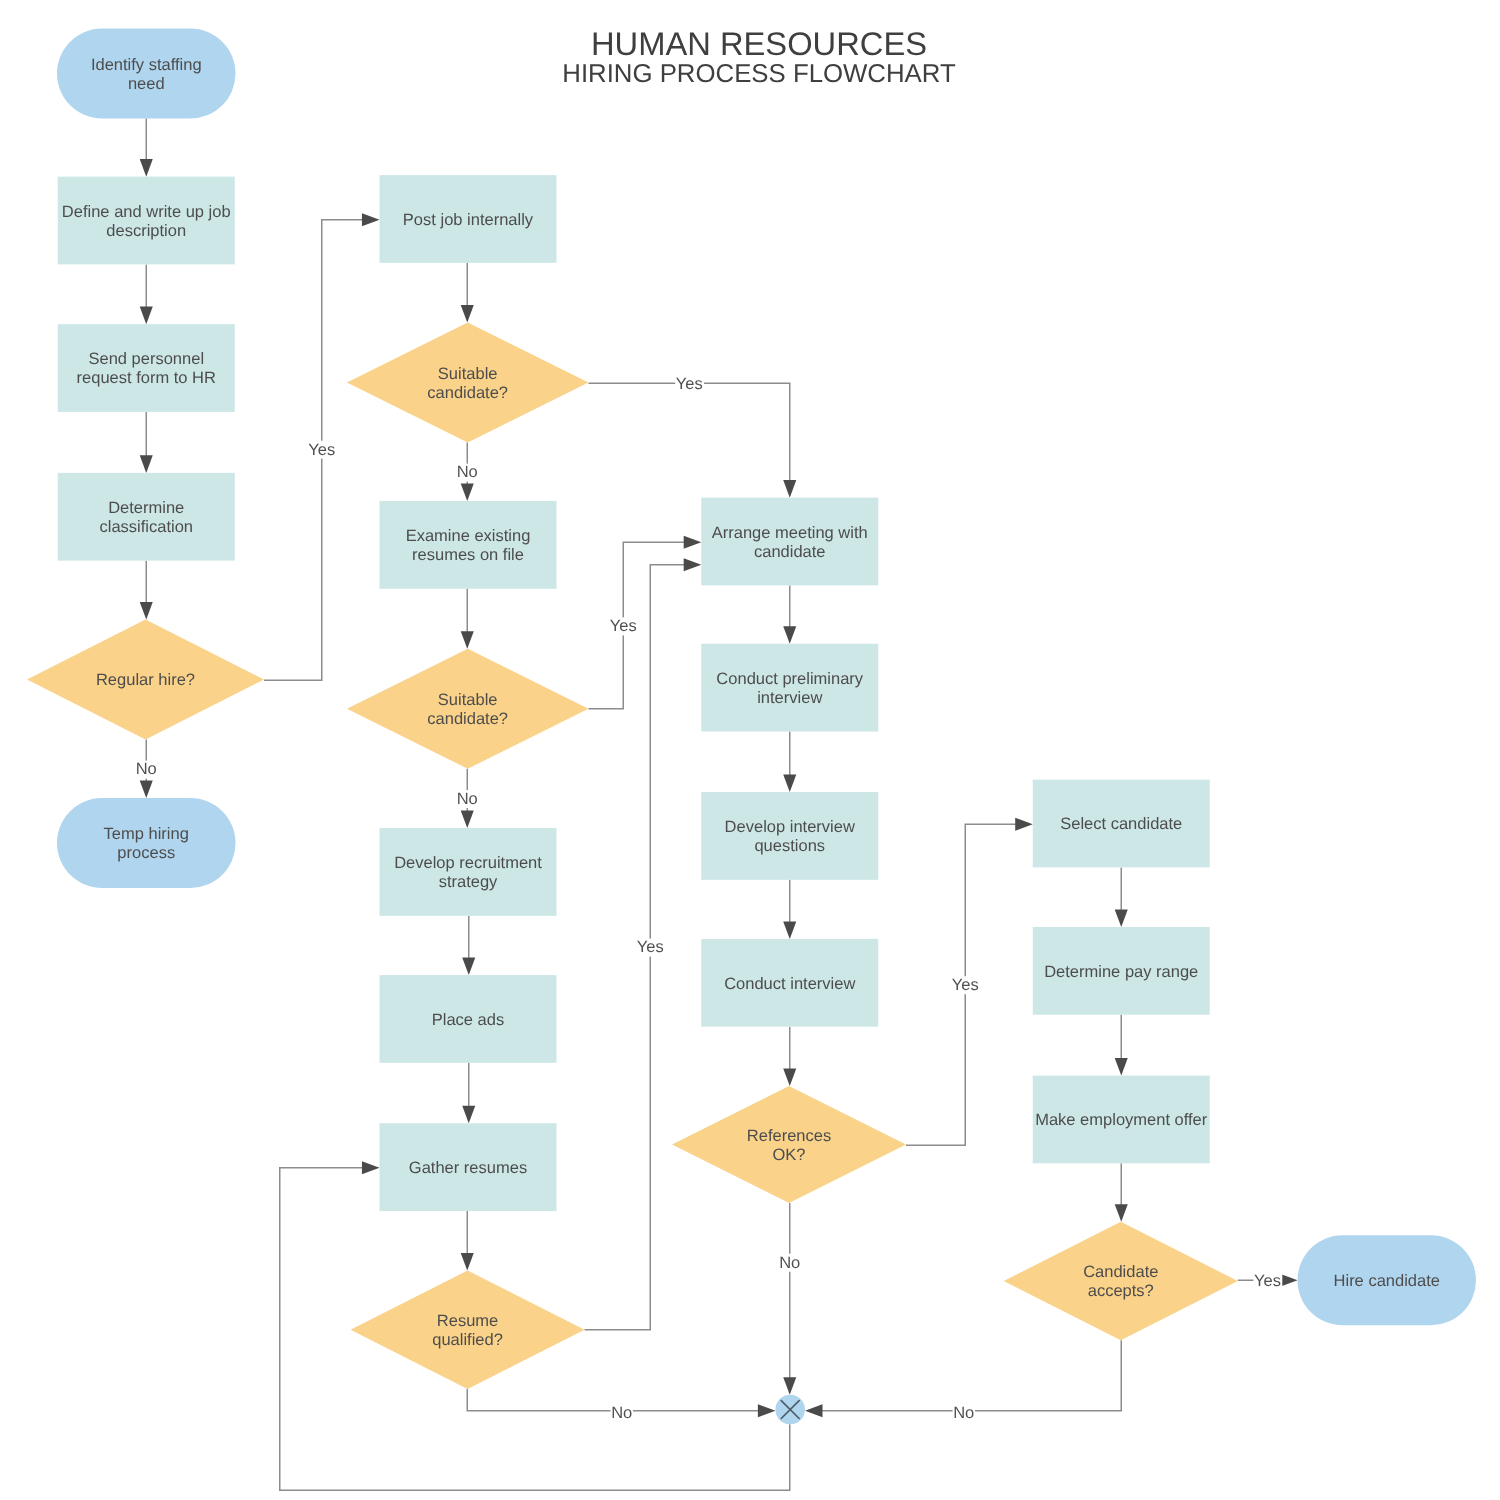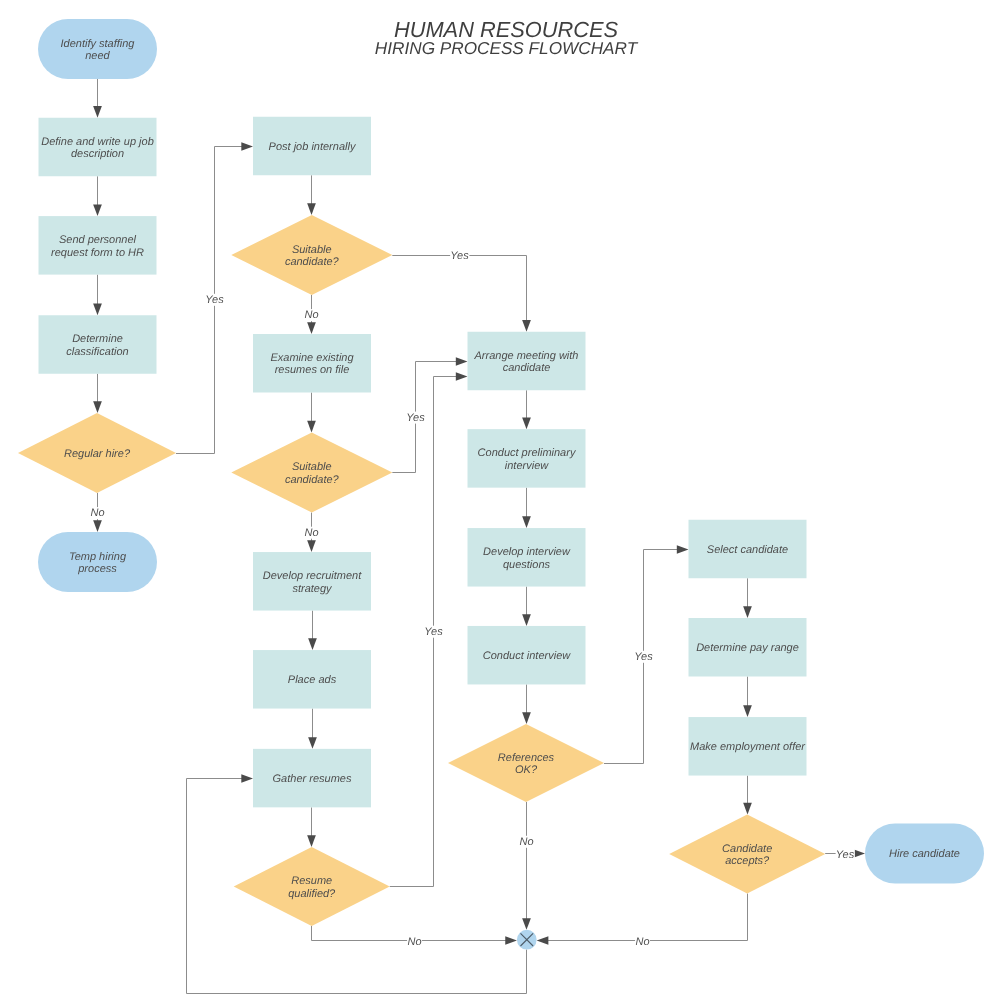--- a/index.html
+++ b/index.html
@@ -1,20 +1,20 @@
 <!DOCTYPE html>
 <html><head>
 <meta charset="utf-8">
 <title>Human Resources Hiring Process Flowchart</title>
 <style>
   html,body{margin:0;padding:0;background:#ffffff;}
   body{width:1000px;height:1000px;overflow:hidden;
        font-family:"Liberation Sans",sans-serif;-webkit-font-smoothing:antialiased;text-rendering:geometricPrecision;}
   #stage{position:relative;width:976px;height:1000px;background:#ffffff;
-         will-change:transform;transform:translateZ(0);font-style:italic;}
+         will-change:transform;transform:translateZ(0);}
   svg#chart{position:absolute;left:0;top:0;display:block;}
   .node-label{font-family:"Liberation Sans",sans-serif;font-size:11px;fill:#4d4d4d;
                -webkit-font-smoothing:antialiased;}
   .edge-label{font-family:"Liberation Sans",sans-serif;font-size:11px;fill:#505050;
                -webkit-font-smoothing:antialiased;}
   .title-1{font-family:"Liberation Sans",sans-serif;font-size:21.8px;fill:#3f3f3f;}
   .title-2{font-family:"Liberation Sans",sans-serif;font-size:17.2px;fill:#3f3f3f;}
   .conn-line{stroke:#8c8c8c;stroke-width:1;fill:none;}
   .arrow-head{fill:#4a4a4a;}
 </style>

